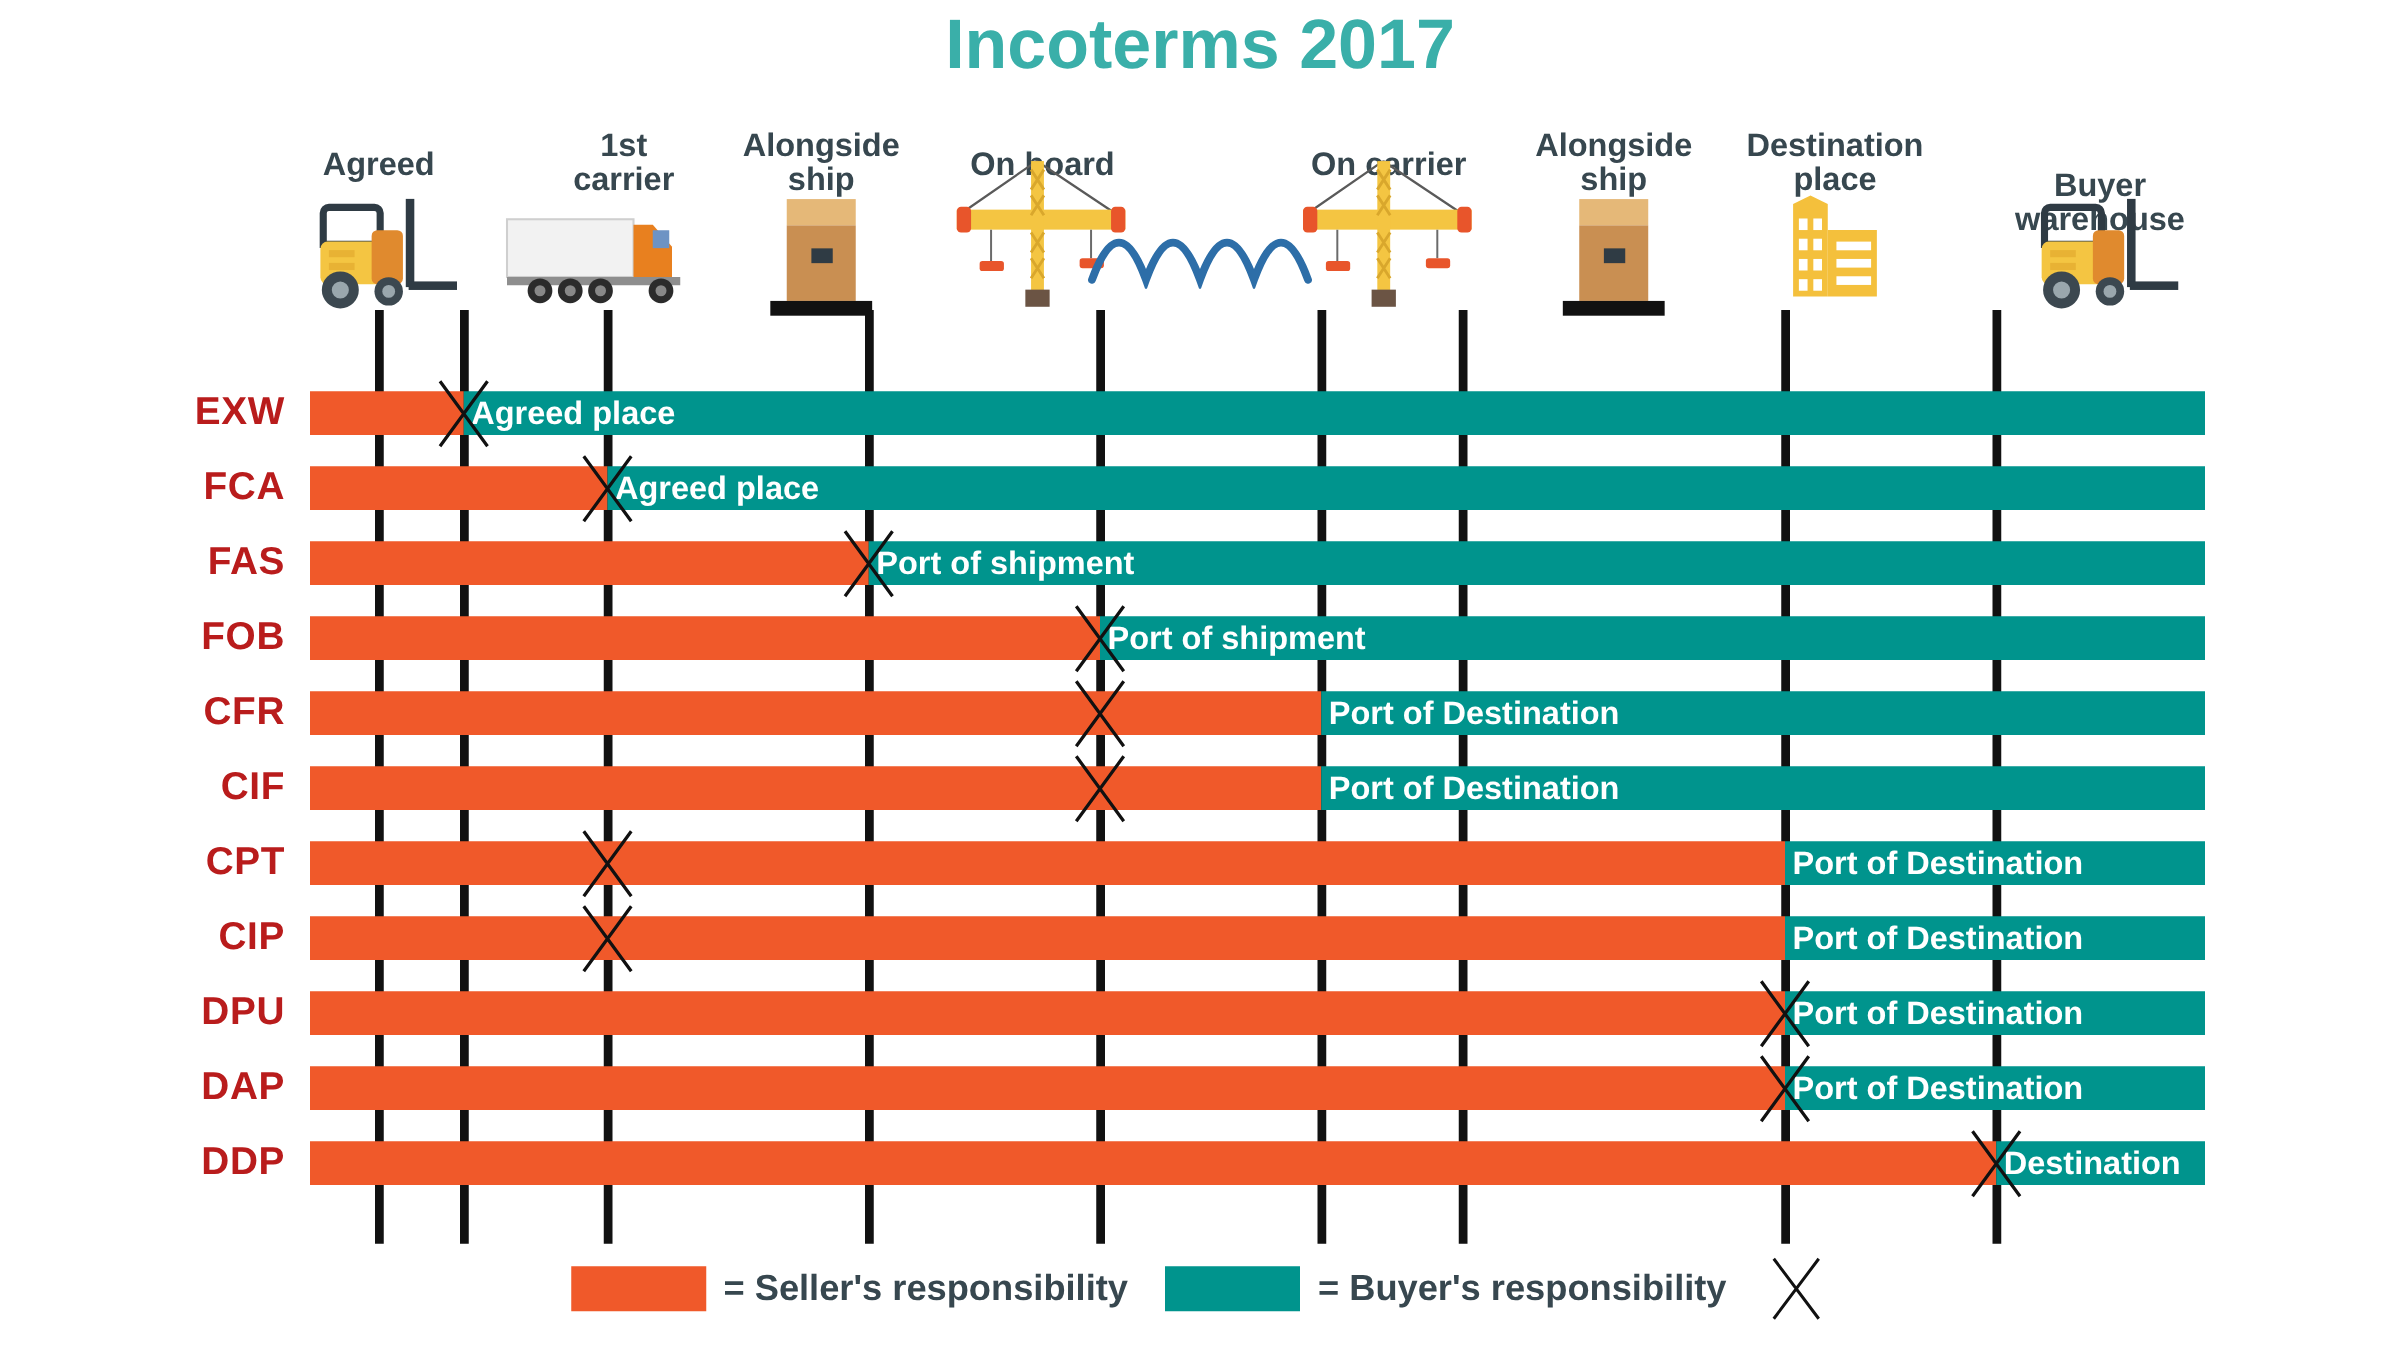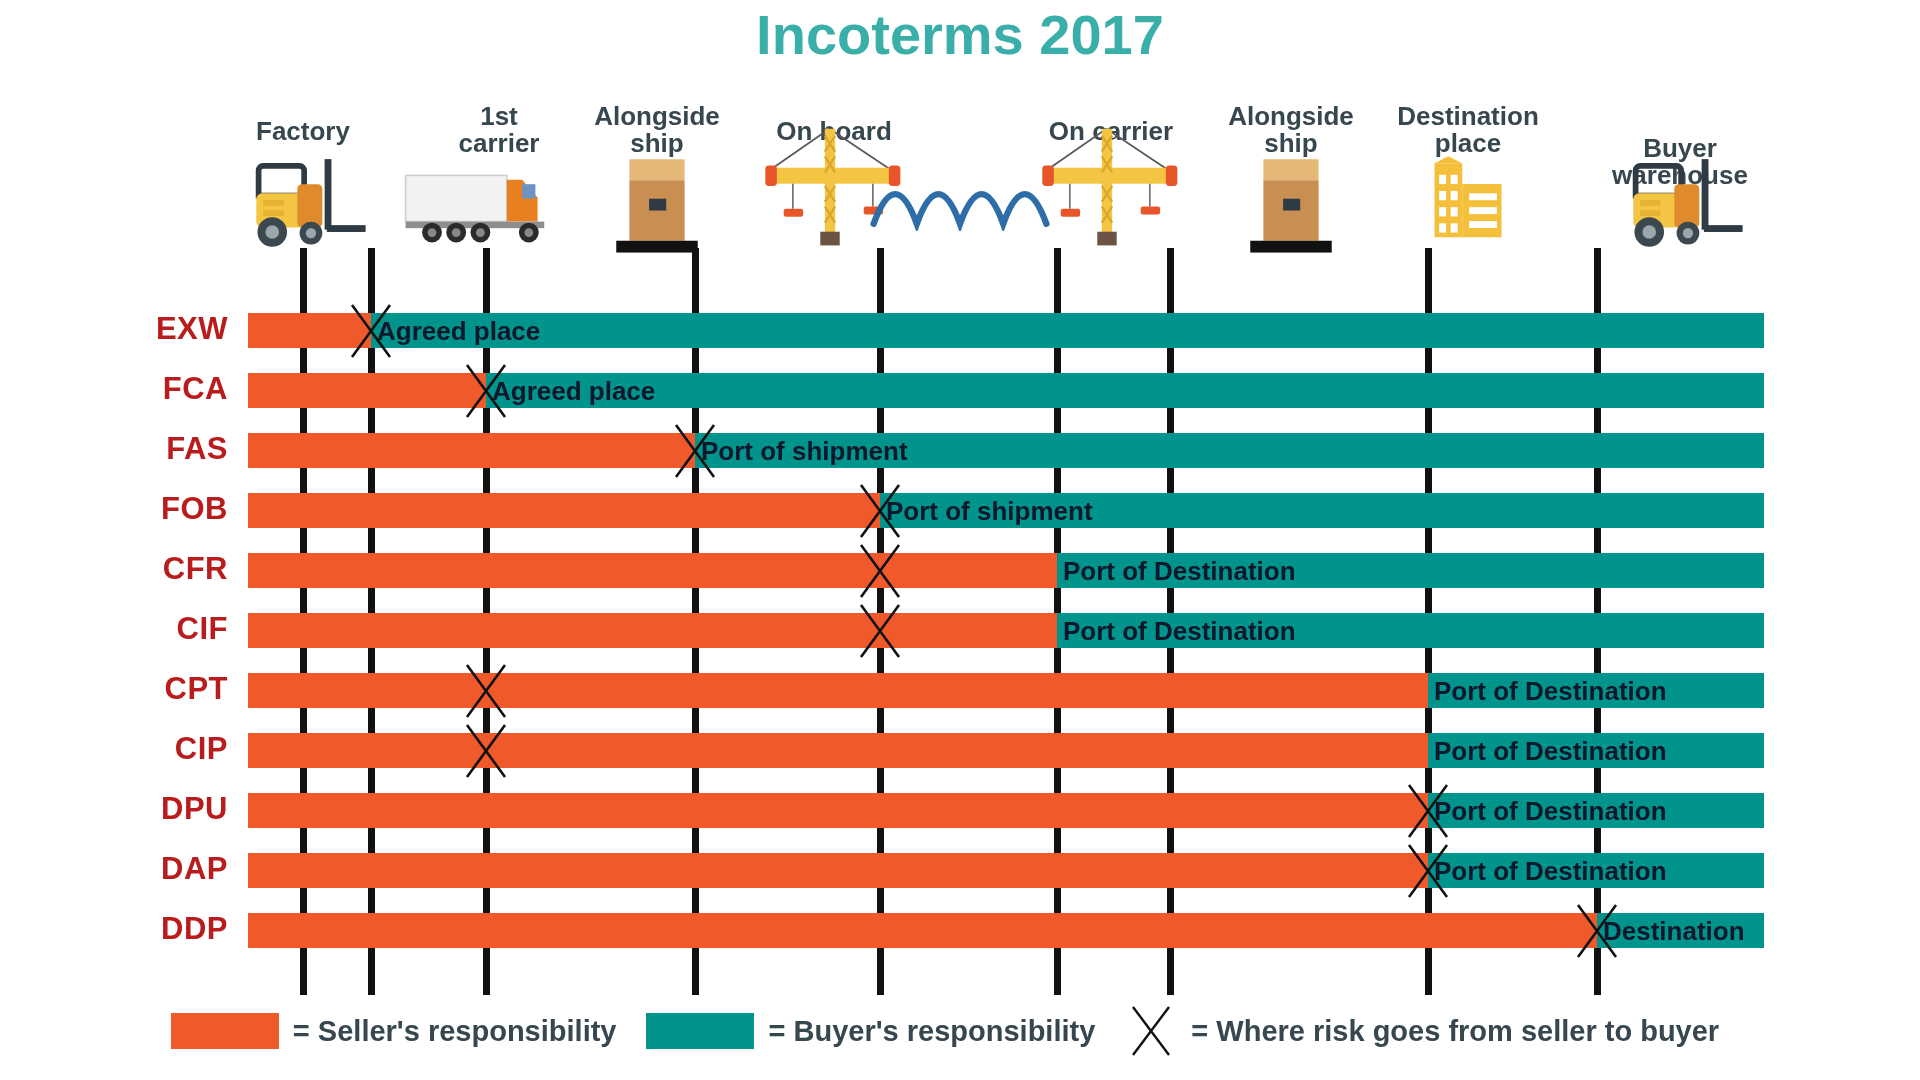--- a/index.html
+++ b/index.html
@@ -58,21 +58,21 @@
     height:35px;
     overflow:visible;
   }
   .seg{position:absolute;top:0;height:35px;}
   .seg.sell{background:#f0592a;}
   .seg.buy{background:#00948d;}
   .seg .seglabel{
     position:absolute;left:6px;top:50%;
     transform:translateY(-50%);
     font-size:26px;font-weight:bold;
-    color:#0f172a;
+    color:#ffffff;
     white-space:nowrap;
     pointer-events:none;
   }
 
   
   .xmark{
     position:absolute;
     width:52px;height:58px;
     pointer-events:none;
   }
@@ -95,21 +95,21 @@
   .lg-x svg{display:block;width:100%;height:100%;}
 </style>
 </head>
 <body>
 
 <div id="stage">
 
   <div class="title">Incoterms 2017</div>
 
   <div id="headers">
-      <div class="colhead" style="left: 173px; top: 118px; width: 260px;">Factory</div>
+      <div class="colhead" style="left: 173px; top: 118px; width: 260px;">Agreed</div>
       <div class="colhead" style="left: 369px; top: 103px; width: 260px;">1st
 carrier</div>
       <div class="colhead" style="left: 527px; top: 103px; width: 260px;">Alongside
 ship</div>
       <div class="colhead" style="left: 704px; top: 118px; width: 260px;">On board</div>
       <div class="colhead" style="left: 981px; top: 118px; width: 260px;">On carrier</div>
       <div class="colhead" style="left: 1161px; top: 103px; width: 260px;">Alongside
 ship</div>
       <div class="colhead" style="left: 1338px; top: 103px; width: 260px;">Destination
 place</div>
@@ -366,16 +366,15 @@
   <div class="legend">
     <div class="lg-swatch sell"></div>
     <div class="lg-text">= Seller's responsibility</div>
     <div class="lg-swatch buy"></div>
     <div class="lg-text">= Buyer's responsibility</div>
     <div class="lg-x">
       <svg viewBox="0 0 52 52">
           <path d="M8 2 L44 50 M44 2 L8 50" stroke="#111" stroke-width="2.4" fill="none"></path>
         </svg>
     </div>
-    <div class="lg-text">= Where risk goes from seller to buyer</div>
   </div>
 
 </div>
 
 </body></html>

